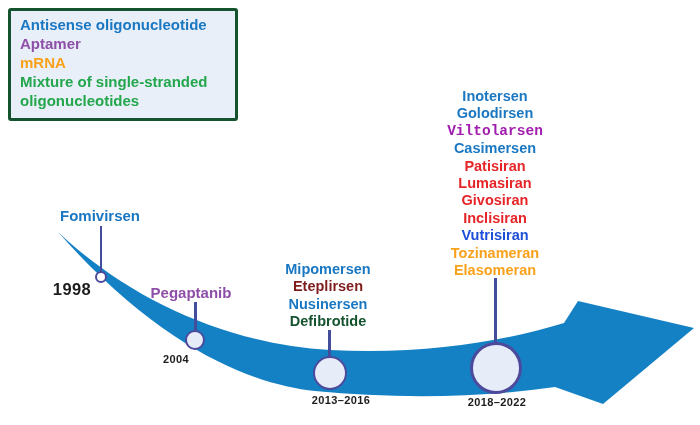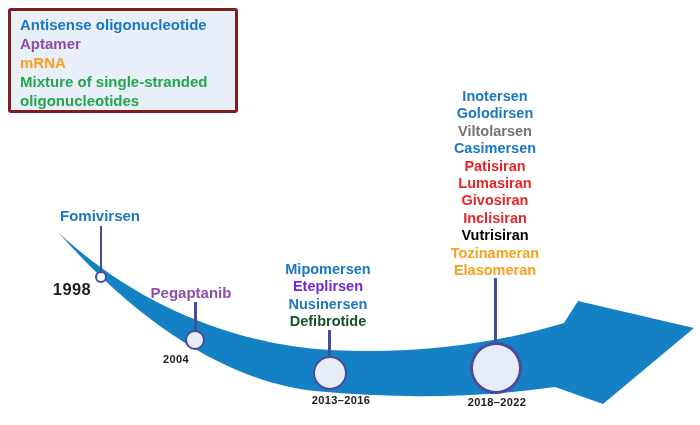--- a/index.html
+++ b/index.html
@@ -5,22 +5,22 @@
   html,body{margin:0;padding:0;background:#ffffff;}
   .stage{
     position:relative;width:700px;height:425px;background:#ffffff;overflow:hidden;
     font-family:"Liberation Sans", sans-serif;font-weight:bold;
   }
   .arrow-svg{position:absolute;left:0;top:0;z-index:0;}
 
   
   .legend{
     position:absolute;left:8px;top:8px;z-index:4;
-    background:#e8eff9;border:3px solid #7f1d1d;border-radius:3px;
-    padding:4px 9px 0 9px;width:206px;
+    background:#e8eff9;border:3px solid #14532d;border-radius:3px;
+    padding:4px 9px 8px 9px;width:206px;
     font-size:15px;line-height:19px;
   }
   .legend-item{white-space:normal;}
 
   
   .drugs{position:absolute;z-index:3;text-align:center;font-size:14.5px;line-height:17.4px;}
   .drugs .drug{white-space:nowrap;}
 
   
   .connector{position:absolute;z-index:1;width:2.5px;background:#424e9b;}
@@ -100,51 +100,51 @@
     <div class="connector"></div>
     <div class="node n2"></div>
     <div class="year">2004</div>
   </div>
 
   <div class="m3">
     <div class="drugs">
 
         <div class="drug" style="color: rgb(26, 119, 194);">Mipomersen</div>
 
-        <div class="drug" style="color: #6d28d9;">Eteplirsen</div>
+        <div class="drug" style="color: #7f1d1d;">Eteplirsen</div>
 
         <div class="drug" style="color: rgb(26, 119, 194);">Nusinersen</div>
 
         <div class="drug" style="color: #14532d;">Defibrotide</div>
       </div>
     <div class="connector"></div>
     <div class="node n3"></div>
     <div class="year">2013–2016</div>
   </div>
 
   <div class="m4">
     <div class="drugs">
 
         <div class="drug" style="color: rgb(26, 119, 194);">Inotersen</div>
 
         <div class="drug" style="color: rgb(26, 119, 194);">Golodirsen</div>
 
-        <div class="drug" style="color: #737373;">Viltolarsen</div>
+        <div class="drug" style="color: #a21caf; font-family: Liberation Mono, monospace;">Viltolarsen</div>
 
         <div class="drug" style="color: rgb(26, 119, 194);">Casimersen</div>
 
         <div class="drug" style="color: rgb(230, 37, 40);">Patisiran</div>
 
         <div class="drug" style="color: rgb(230, 37, 40);">Lumasiran</div>
 
         <div class="drug" style="color: rgb(230, 37, 40);">Givosiran</div>
 
         <div class="drug" style="color: rgb(230, 37, 40);">Inclisiran</div>
 
-        <div class="drug" style="color: #000000;">Vutrisiran</div>
+        <div class="drug" style="color: #1d4ed8;">Vutrisiran</div>
 
         <div class="drug" style="color: rgb(249, 161, 27);">Tozinameran</div>
 
         <div class="drug" style="color: rgb(249, 161, 27);">Elasomeran</div>
       </div>
     <div class="connector"></div>
     <div class="node n4"></div>
     <div class="year">2018–2022</div>
   </div>
 

